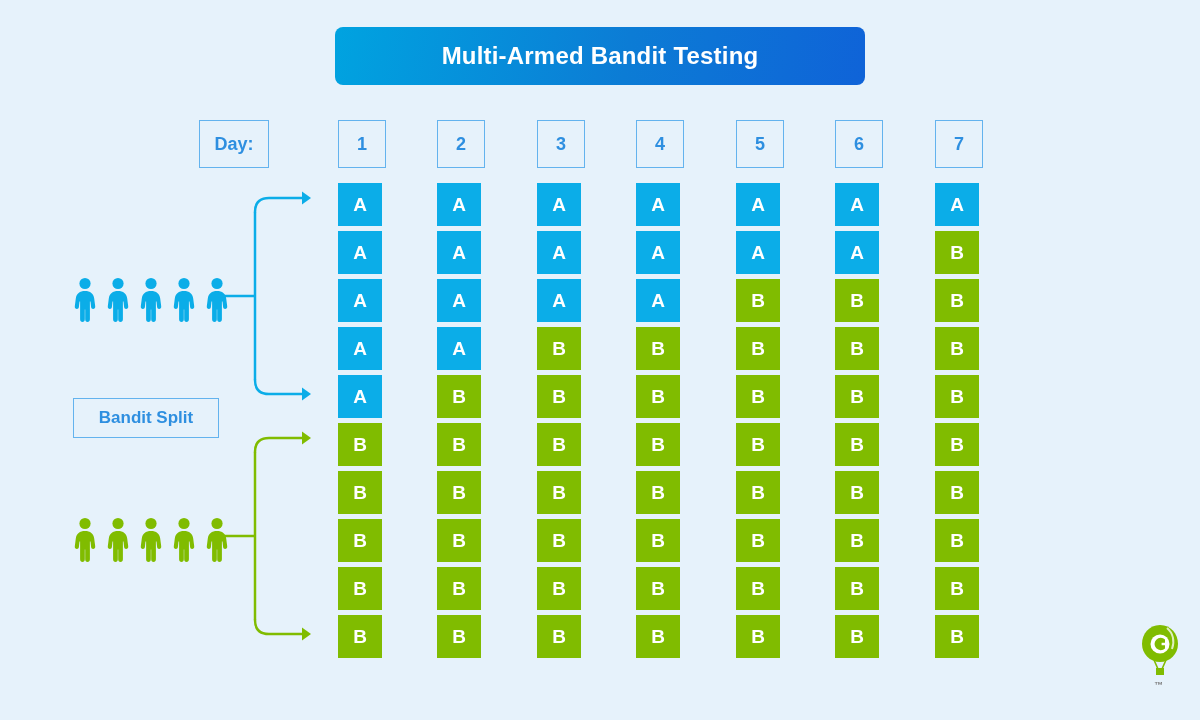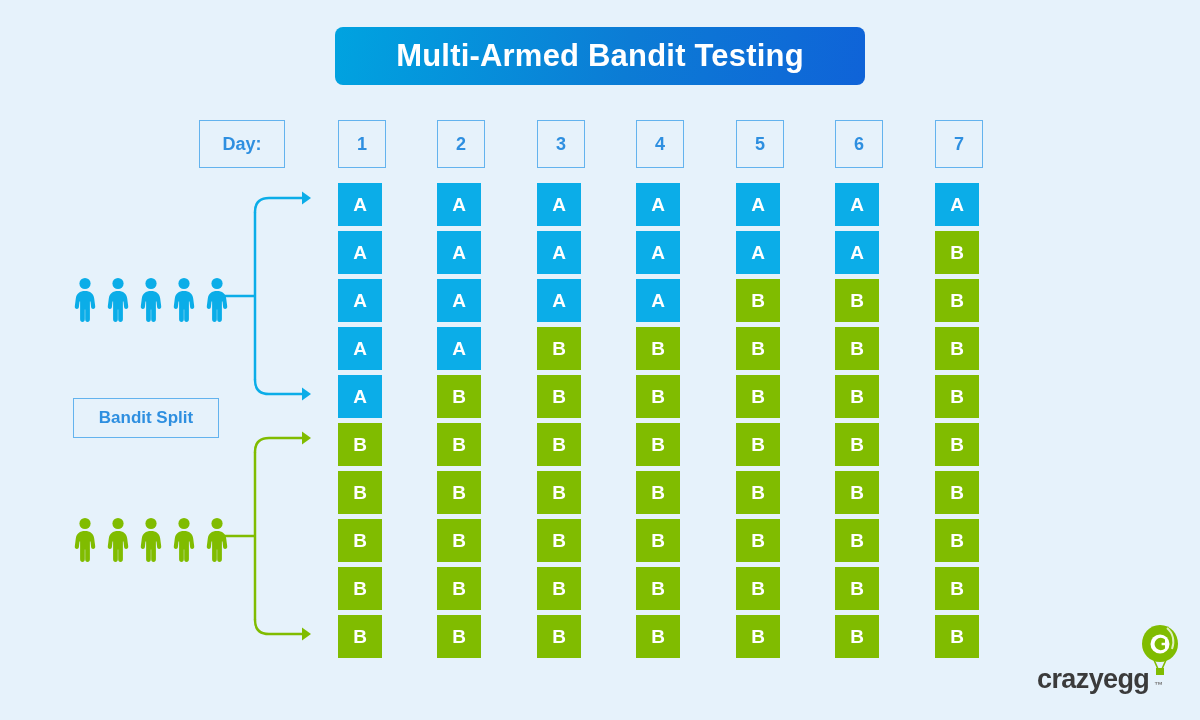--- a/index.html
+++ b/index.html
@@ -23,21 +23,21 @@
     width: 530px;
     height: 58px;
     border-radius: 8px;
     background: linear-gradient(100deg, #00a3e0 0%, #0c7cd5 55%, #0f63d8 100%);
     display: flex;
     align-items: center;
     justify-content: center;
   }
   #title-banner .title-text {
     color: #ffffff;
-    font-size: 31px;
+    font-size: 24px;
     font-weight: bold;
     letter-spacing: 0.2px;
     white-space: nowrap;
   }
 
   
   .day-label-box {
     position: absolute;
     top: 120px;
     height: 48px;
@@ -46,21 +46,21 @@
     display: flex;
     align-items: center;
     justify-content: center;
     color: #2e8fe0;
     font-weight: bold;
     font-size: 18px;
     box-sizing: border-box;
   }
   #day-caption-box {
     left: 199px;
-    width: 86px;
+    width: 70px;
   }
   .day-number-box {
     width: 48px;
   }
 
   
   .cell {
     position: absolute;
     width: 44px;
     height: 43px;
@@ -458,15 +458,14 @@
 
 <div id="brand-logo">
   <svg id="brand-balloon" width="46" height="54" viewBox="0 0 46 54">
     <path d="M23,1 C34,1 41,10 41,20 C41,30 33,38 23,38 C13,38 5,30 5,20 C5,10 12,1 23,1 Z" fill="#80bc00"></path>
     <path d="M30,4 C36,9 38,17 35,25" stroke="#ffffff" stroke-width="2" fill="none" opacity="0.75"></path>
     <circle cx="23" cy="20" r="9.5" fill="#ffffff"></circle>
     <path d="M28,15.5 A6.2,6.2 0 1 0 28,24.5 L28,21.3 L24.6,21.3 L24.6,18.7 L28,18.7 Z" fill="#80bc00"></path>
     <path d="M17,36 L21,45 M29,36 L25,45" stroke="#80bc00" stroke-width="1.6" fill="none"></path>
     <rect x="19" y="44" width="8" height="7" fill="#80bc00"></rect>
   </svg>
-  <div id="brand-wordmark">crazyegg</div>
   <div id="brand-tm">™</div>
 </div>
 
 </body></html>

